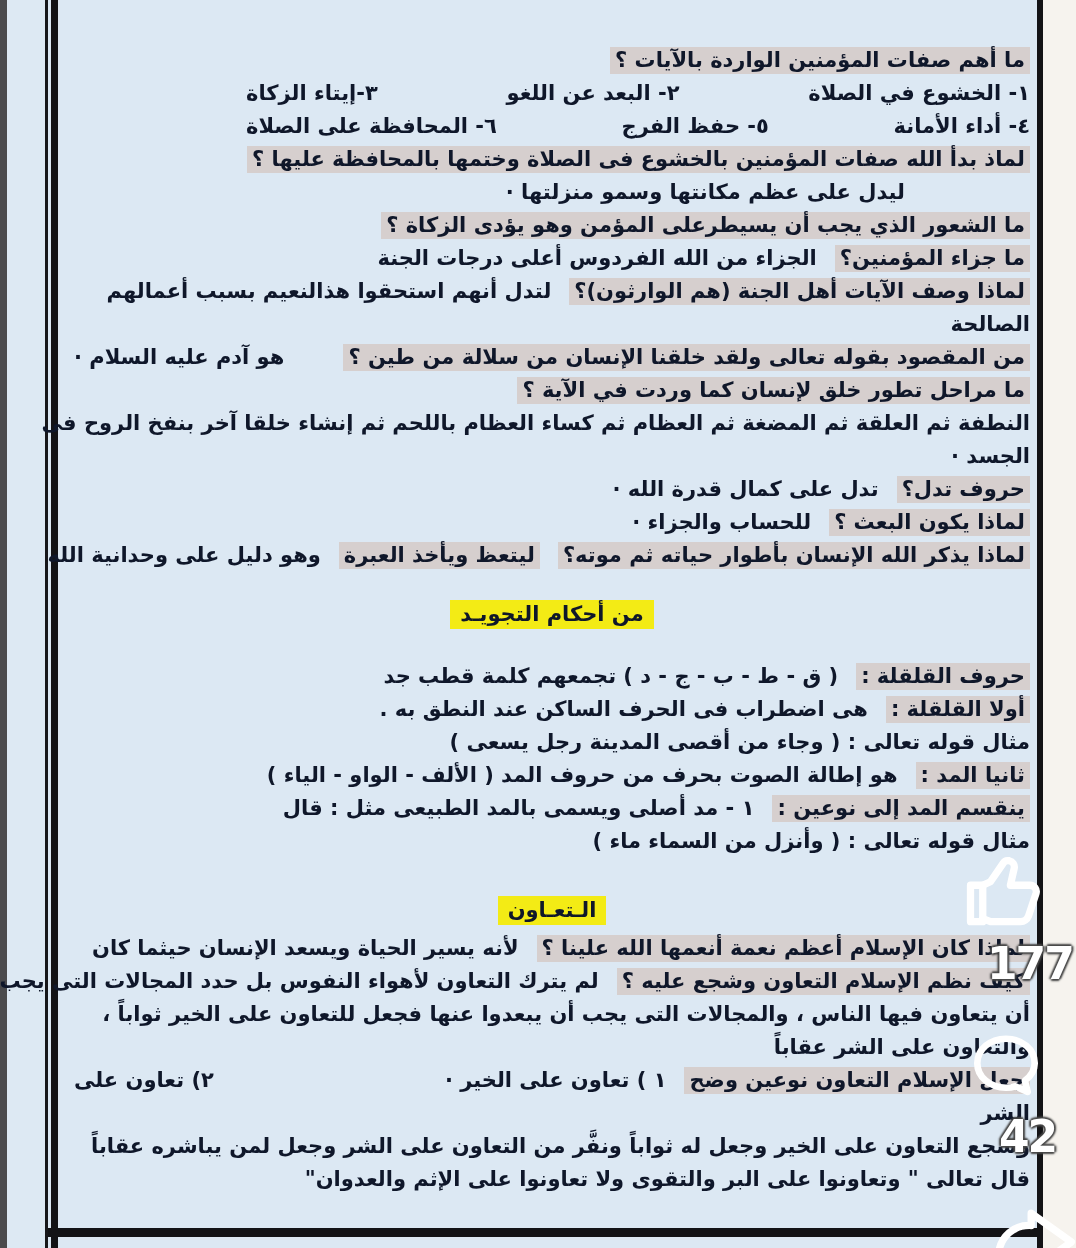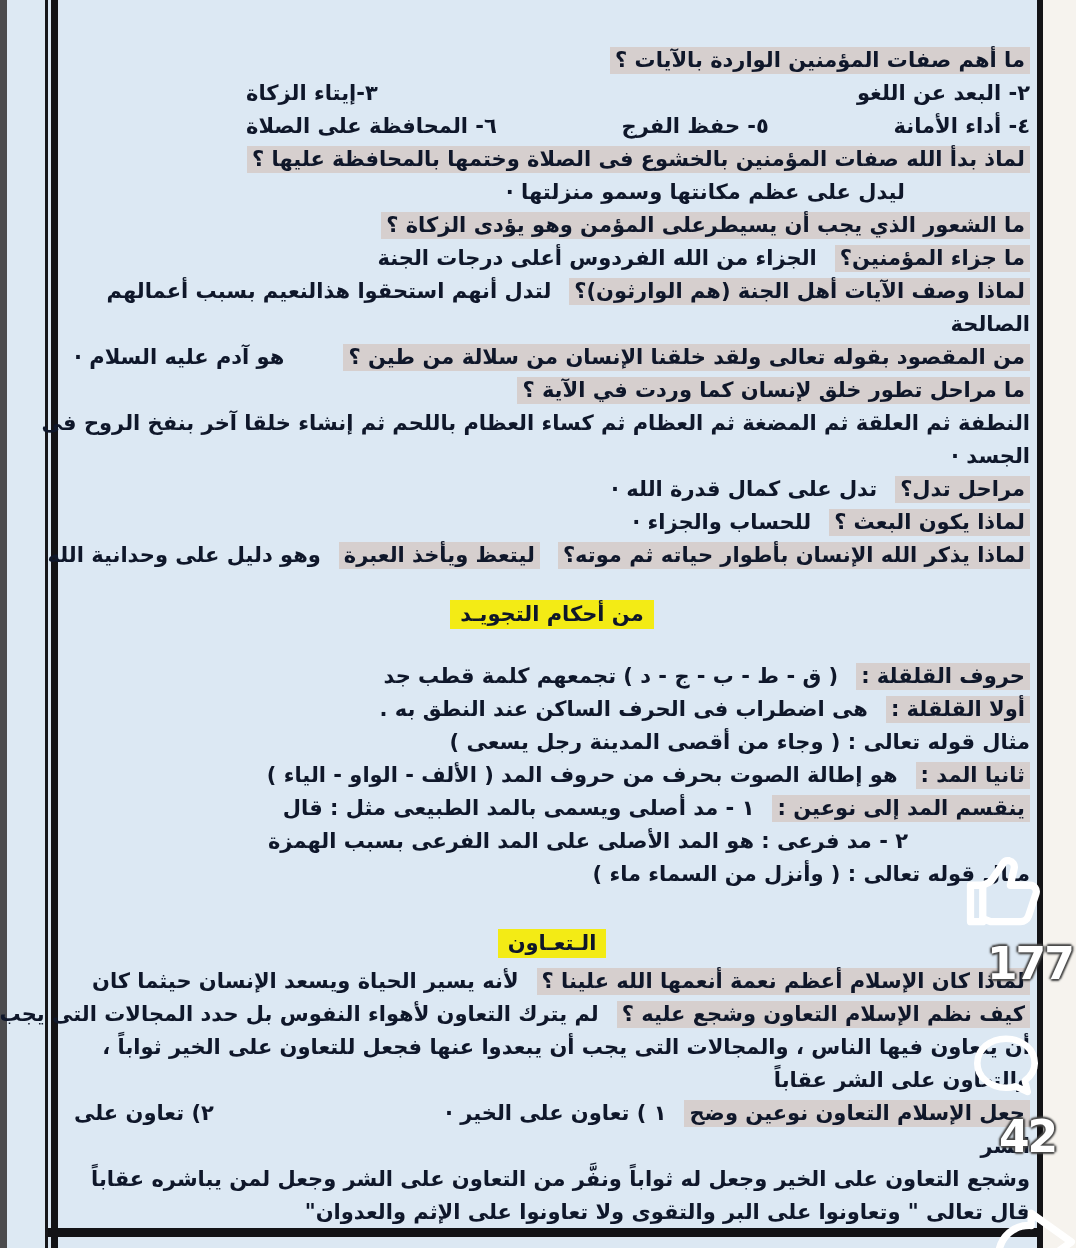--- a/index.html
+++ b/index.html
@@ -52,20 +52,21 @@
   <div class="margin-left"></div>
   <div class="vline-thin"></div>
   <div class="vline-thick"></div>
   <div class="vline-right"></div>
   <div class="outside-right"></div>
   <div class="hline-bottom"></div>
 
   <div class="content" id="content">
       <div class="line"><span class="seg hl-gray">ما أهم صفات المؤمنين الواردة بالآيات ؟</span></div>
       <div class="line cols">
+        <span class="seg">١- الخشوع في الصلاة</span>
         <span class="seg">٢- البعد عن اللغو</span>
         <span class="seg">٣-إيتاء الزكاة</span>
       </div>
       <div class="line cols">
         <span class="seg">٤- أداء الأمانة</span>
         <span class="seg">٥- حفظ الفرج</span>
         <span class="seg">٦- المحافظة على الصلاة</span>
       </div>
       <div class="line"><span class="seg hl-gray">لماذ بدأ الله صفات المؤمنين بالخشوع فى الصلاة وختمها بالمحافظة عليها ؟</span></div>
       <div class="line" style="padding-right: 125px;"><span class="seg">ليدل على عظم مكانتها وسمو منزلتها ·</span></div>
@@ -75,30 +76,29 @@
       <div class="line"><span class="seg hl-gray">ما جزاء المؤمنين؟</span><span class="seg">الجزاء من الله الفردوس أعلى درجات الجنة</span></div>
       <div class="line"><span class="seg hl-gray">لماذا وصف الآيات أهل الجنة  (هم الوارثون)؟</span><span class="seg">لتدل أنهم استحقوا هذالنعيم بسبب أعمالهم</span></div>
       <div class="line"><span class="seg">الصالحة</span></div>
       <div class="line split">
         <span><span class="seg hl-gray">من المقصود بقوله تعالى ولقد خلقنا الإنسان من سلالة من طين ؟</span></span>
         <span class="seg">هو آدم عليه السلام ·</span>
       </div>
       <div class="line"><span class="seg hl-gray">ما مراحل تطور خلق لإنسان كما وردت في الآية ؟</span></div>
       <div class="line"><span class="seg">النطفة ثم العلقة ثم المضغة ثم العظام ثم كساء العظام باللحم ثم إنشاء خلقا آخر بنفخ الروح فى</span></div>
       <div class="line"><span class="seg">الجسد ·</span></div>
-      <div class="line"><span class="seg hl-gray">مراحل تدل؟</span><span class="seg">تدل على كمال  قدرة الله ·</span></div>
+      <div class="line"><span class="seg hl-gray">حروف تدل؟</span><span class="seg">تدل على كمال  قدرة الله ·</span></div>
       <div class="line"><span class="seg hl-gray">لماذا يكون البعث ؟</span><span class="seg">للحساب والجزاء ·</span></div>
       <div class="line"><span class="seg hl-gray">لماذا يذكر الله الإنسان بأطوار حياته ثم موته؟</span><span class="seg hl-gray">ليتعظ ويأخذ العبرة</span><span class="seg">وهو  دليل على وحدانية الله</span></div>
       <div class="title-wrap"><span class="hl-yellow">من أحكام التجويـد</span></div>
       <div class="line"><span class="seg hl-gray">حروف القلقلة :</span><span class="seg">( ق -  ط  -  ب  -  ج  -  د )  تجمعهم كلمة  قطب جد</span></div>
       <div class="line"><span class="seg hl-gray">أولا القلقلة :</span><span class="seg">هى اضطراب فى الحرف الساكن عند النطق به .</span></div>
       <div class="line"><span class="seg">مثال قوله تعالى : ( وجاء من أقصى المدينة رجل يسعى )</span></div>
       <div class="line"><span class="seg hl-gray">ثانيا المد :</span><span class="seg">هو إطالة الصوت بحرف من حروف المد ( الألف -  الواو -  الياء )</span></div>
       <div class="line"><span class="seg hl-gray">ينقسم المد إلى نوعين :</span><span class="seg">١ -  مد أصلى ويسمى بالمد الطبيعى مثل : قال</span></div>
-      <div class="line" style="padding-right: 122px;"><span class="seg">٢ -  مد فرعى : هو المد الأصلى على المد الفرعى بسبب الهمزة</span></div>
       <div class="line"><span class="seg">مثال قوله تعالى : ( وأنزل من السماء ماء )</span></div>
       <div class="title-wrap second"><span class="hl-yellow">الـتعـاون</span></div>
       <div class="line"><span class="seg hl-gray">لماذا كان الإسلام أعظم نعمة أنعمها الله علينا ؟</span><span class="seg">لأنه يسير الحياة ويسعد الإنسان حيثما كان</span></div>
       <div class="line"><span class="seg hl-gray">كيف نظم الإسلام التعاون وشجع عليه ؟</span><span class="seg">لم يترك التعاون لأهواء النفوس بل حدد المجالات التى يجب</span></div>
       <div class="line"><span class="seg">أن يتعاون فيها الناس ، والمجالات التى يجب أن يبعدوا عنها فجعل للتعاون على الخير ثواباً ،</span></div>
       <div class="line"><span class="seg">والتعاون على الشر عقاباً</span></div>
       <div class="line split">
         <span><span class="seg hl-gray">جعل الإسلام التعاون نوعين وضح</span><span class="seg">١ ) تعاون على الخير ·</span></span>
         <span class="seg">٢) تعاون على</span>
       </div>

